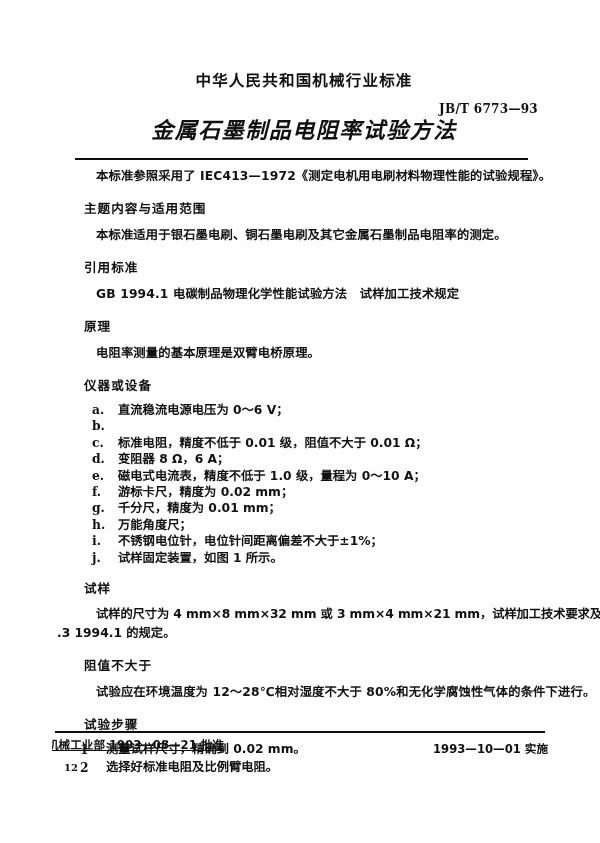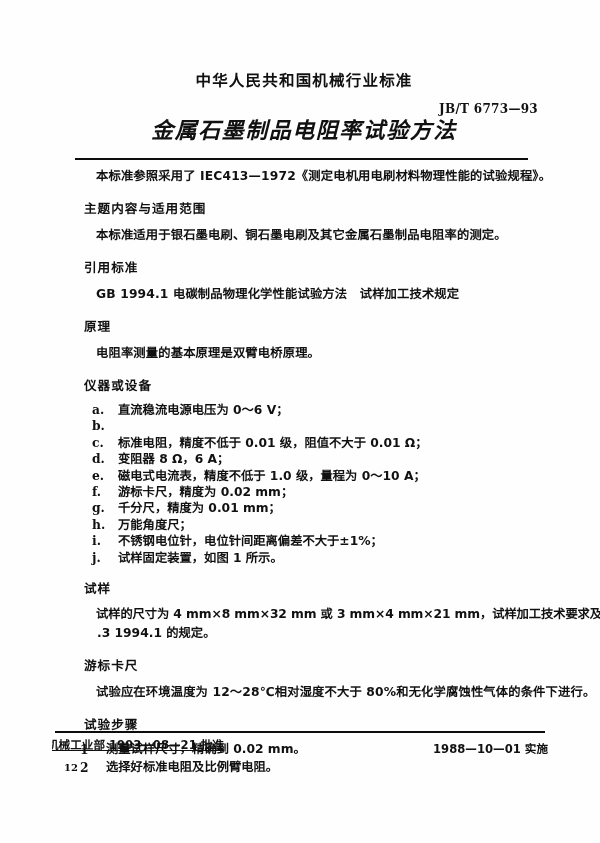--- a/index.html
+++ b/index.html
@@ -138,21 +138,20 @@
     font-family: "DejaVu Serif", "Liberation Serif", serif;
   }
 
   
   .clipped-line {
     font-size: 12.3px;
     line-height: 19px;
     font-weight: bold;
     padding-left: 57px;
     white-space: nowrap;
-    margin-left: 40px;
   }
 
   .specimen-line1 {
     font-size: 12.3px;
     line-height: 19px;
     font-weight: bold;
     padding-left: 96px;
     padding-right: 18px;
     white-space: nowrap;
     letter-spacing: -0.1px;
@@ -273,37 +272,37 @@
       <li class="eq-item">
         <span class="eq-marker">j.</span>
         <span>试样固定装置，如图 1 所示。</span>
       </li>
     </ul>
 
     <div class="heading">试样</div>
     <div class="specimen-line1">试样的尺寸为 4 mm×8 mm×32 mm 或 3 mm×4 mm×21 mm，试样加工技术要求及精度应符合</div>
     <div class="clipped-line">.3 1994.1 的规定。</div>
 
-    <div class="heading">游标卡尺</div>
+    <div class="heading">阻值不大于</div>
     <div class="para">试验应在环境温度为 12～28℃相对湿度不大于 80%和无化学腐蚀性气体的条件下进行。</div>
 
     <div class="heading">试验步骤</div>
     <ol class="step-list">
       <li class="step-item">
         <span class="step-marker">1</span>
         <span>测量试样尺寸，精确到 0.02 mm。</span>
       </li>
       <li class="step-item">
         <span class="step-marker">2</span>
         <span>选择好标准电阻及比例臂电阻。</span>
       </li>
     </ol>
 
   </div>
 
   <div class="rule-bottom"></div>
   <div class="footer-row">
     <div class="footer-left">机械工业部 1993—08—21 批准</div>
-    <div class="footer-right">1988—10—01 实施</div>
+    <div class="footer-right">1993—10—01 实施</div>
   </div>
   <div class="page-number">12</div>
 
 </div>
 
 </body></html>

